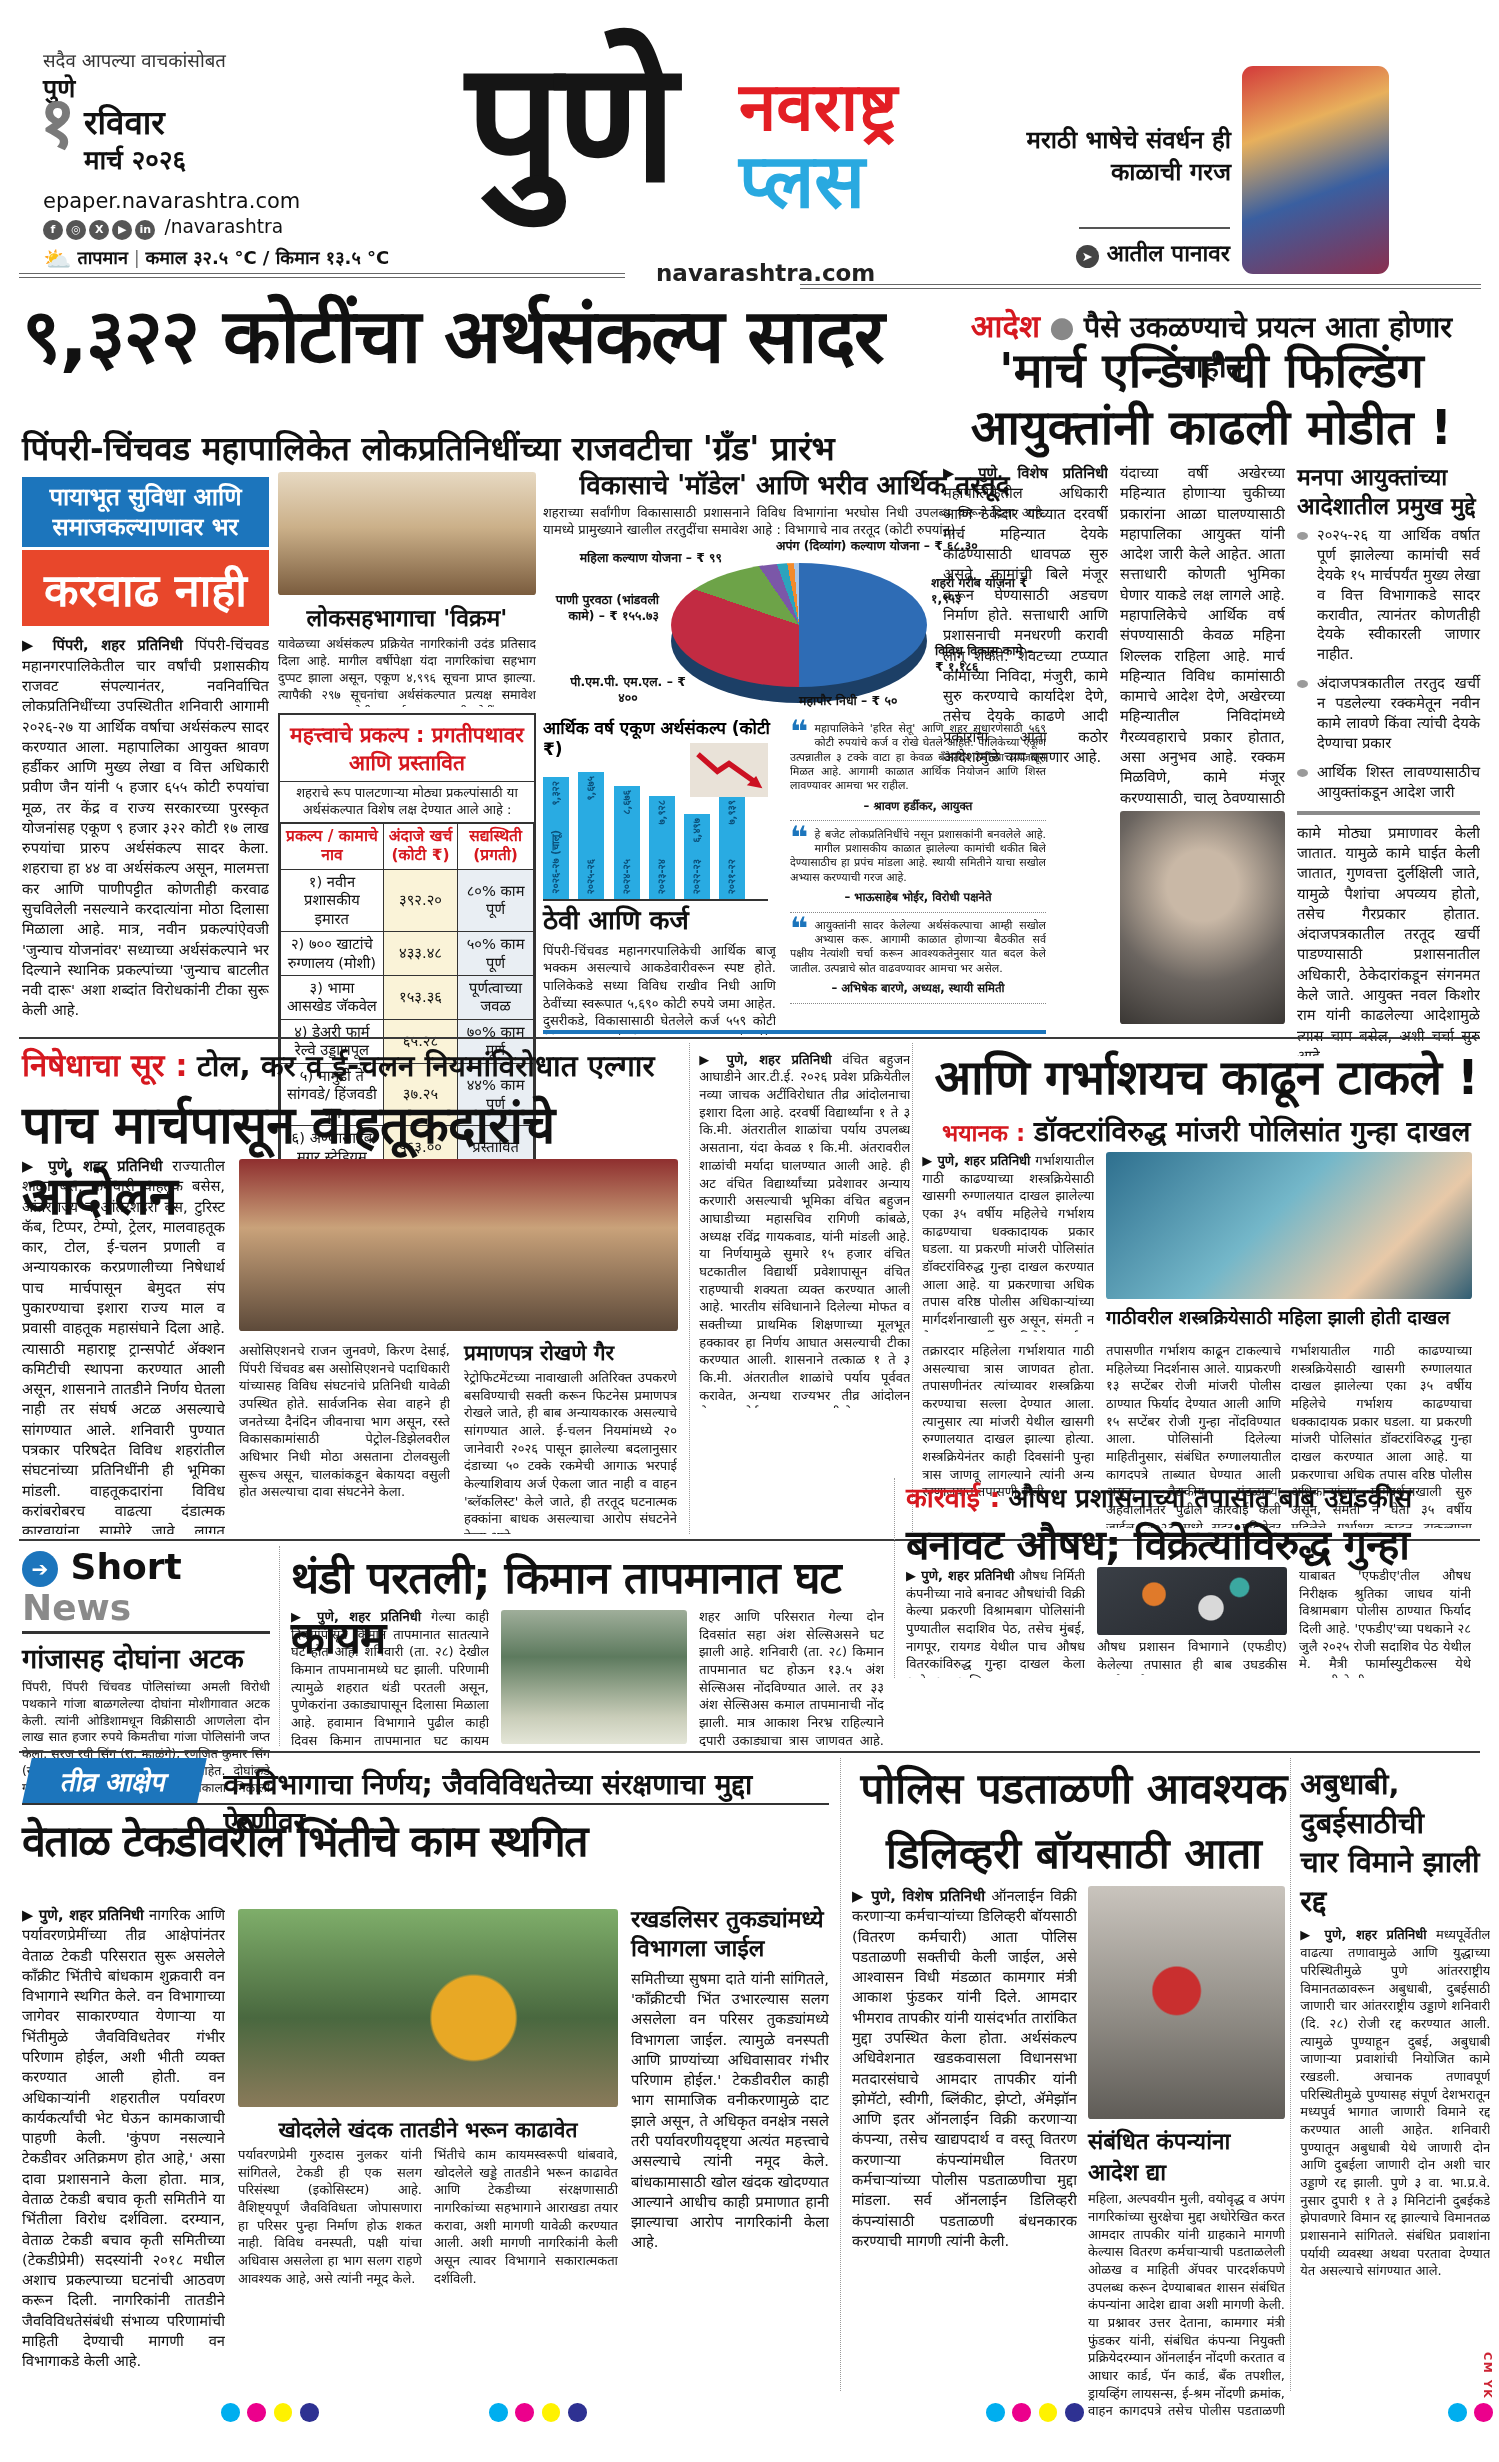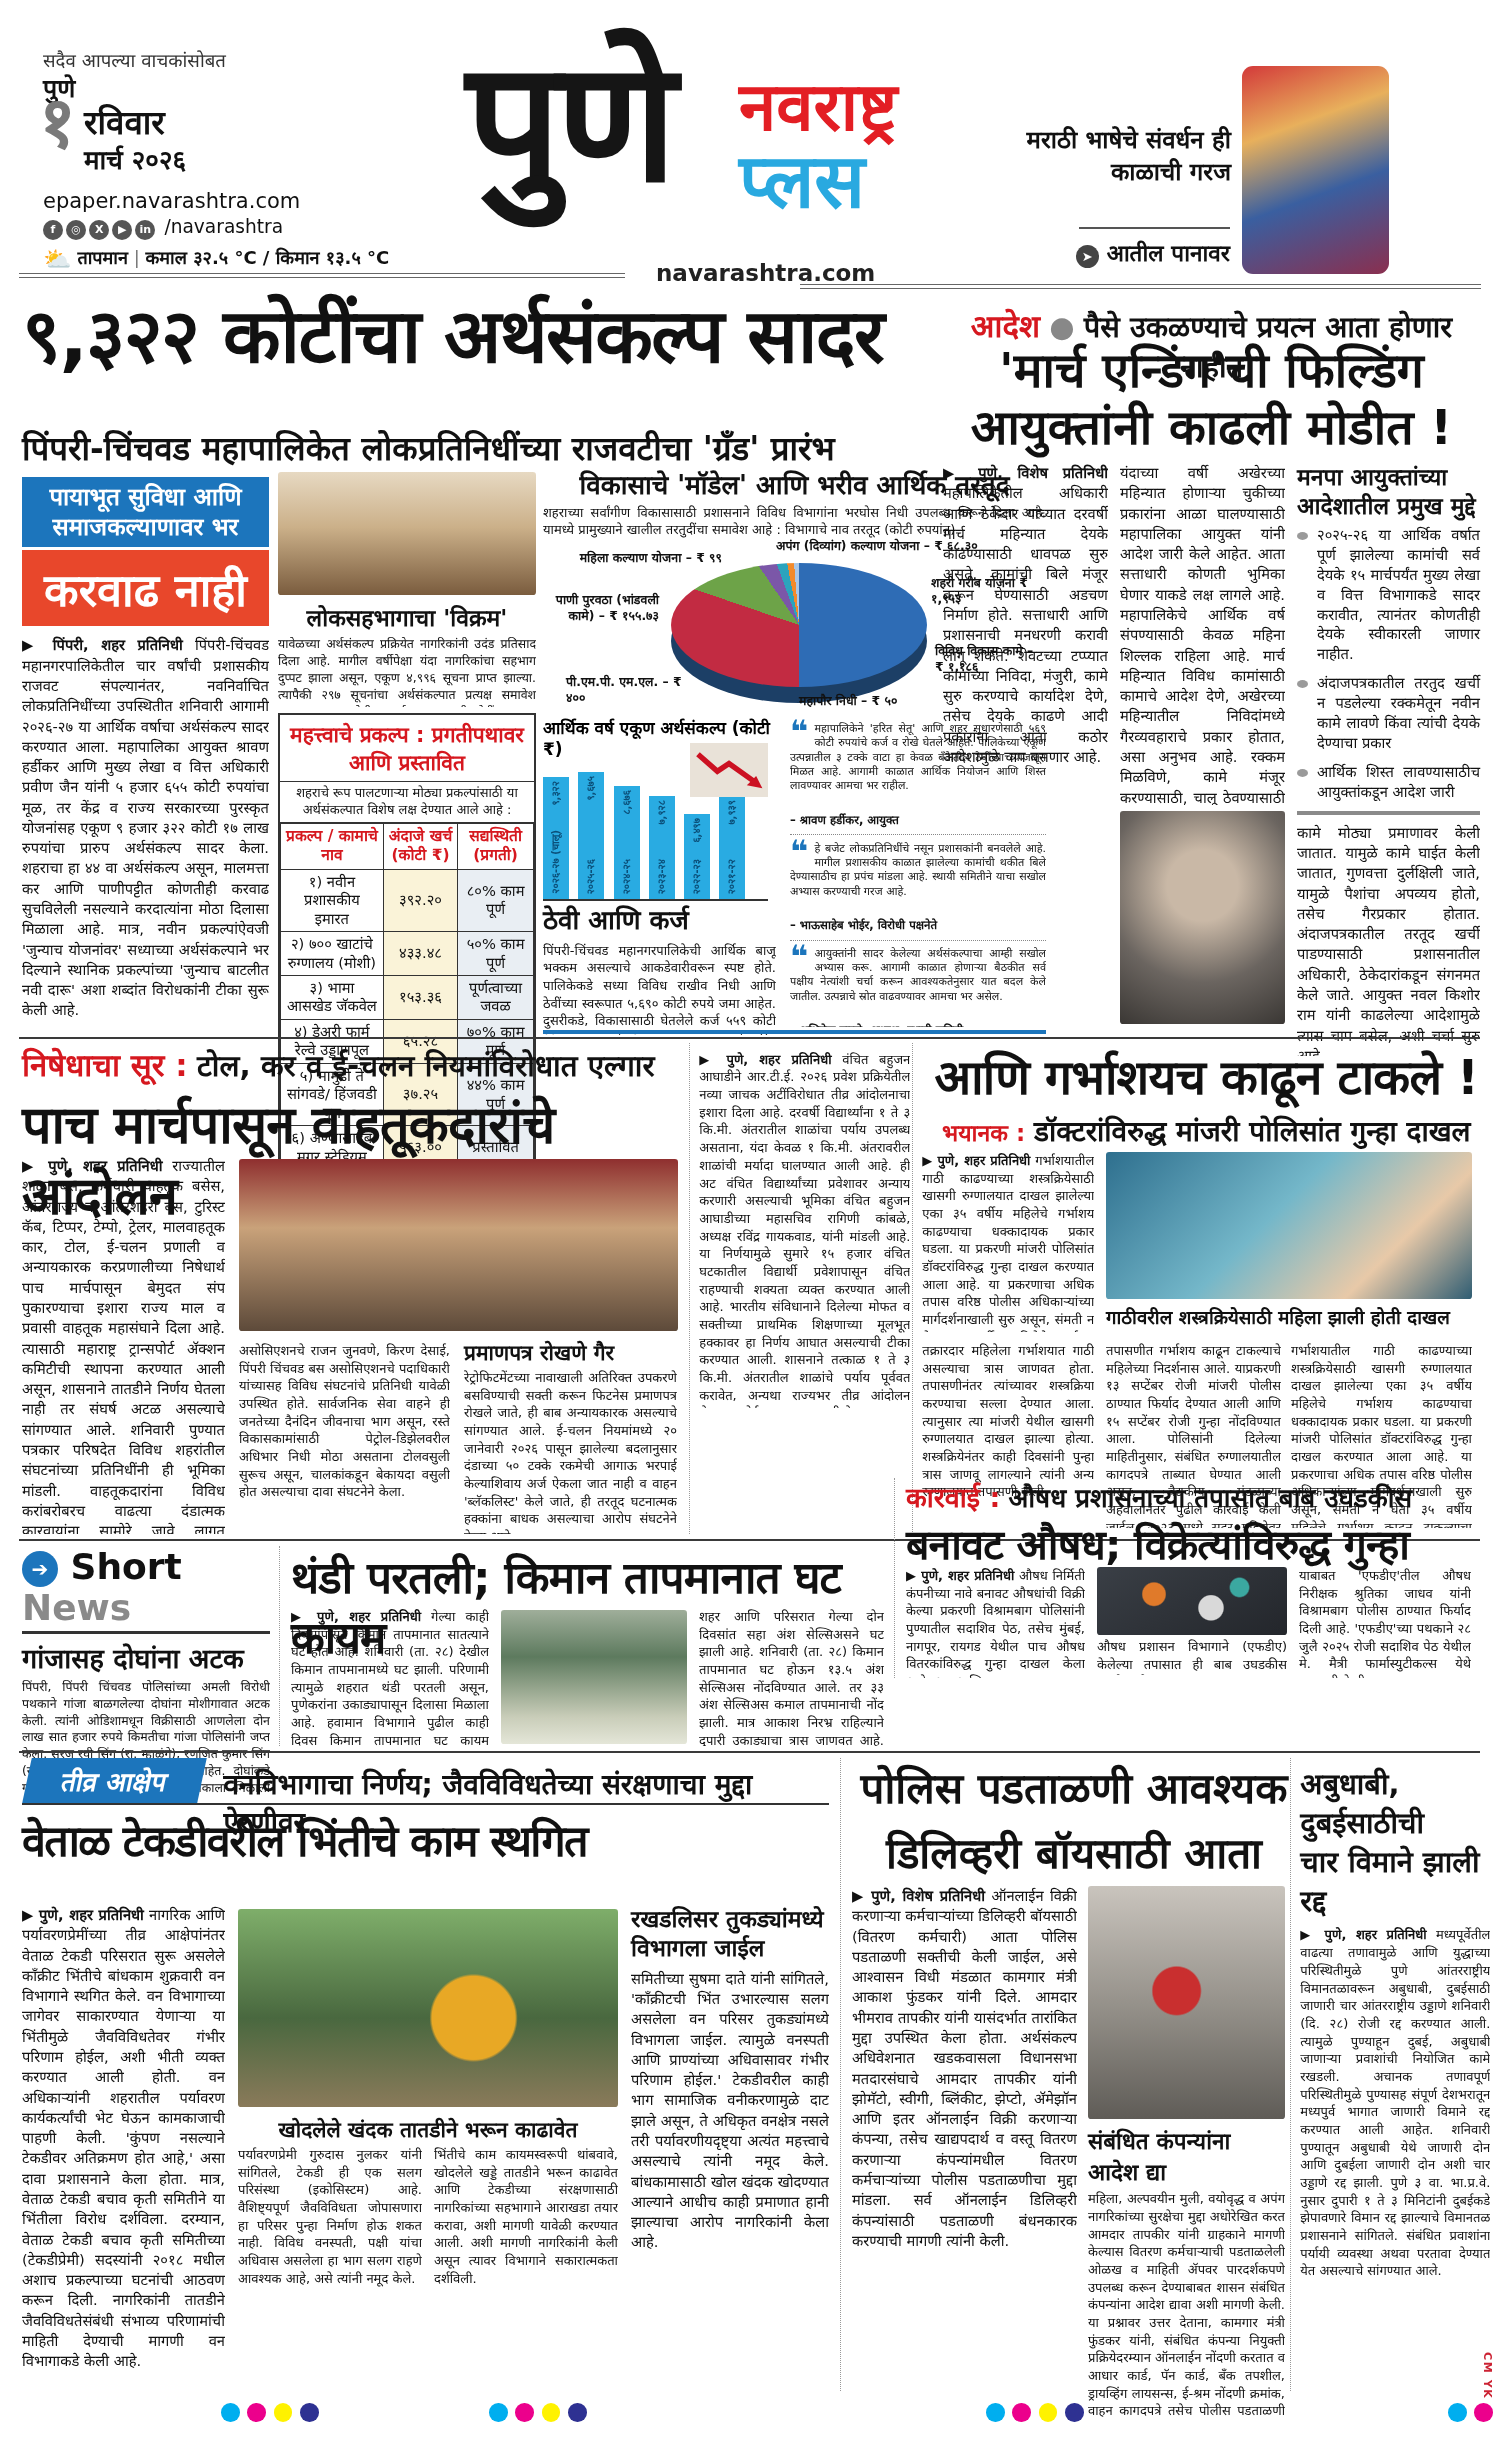--- a/index.html
+++ b/index.html
@@ -26,21 +26,21 @@
   .photo-delivery{background:radial-gradient(circle at 45% 45%,#c92f2f 0 14%,transparent 15%),linear-gradient(180deg,#c9c4bd 0%,#918d86 55%,#5f5c57 100%);}
   .box-blue{background:#1c75bc;color:#fff;display:flex;align-items:center;justify-content:center;text-align:center;font-weight:bold;}
   .box-red{background:#e8472b;color:#fff;display:flex;align-items:center;justify-content:center;text-align:center;font-weight:bold;}
   table.proj{border-collapse:collapse;width:100%;background:#fff;}
   table.proj td,table.proj th{border:1.6px solid #333;padding:3.1px 4.7px;font-size:14.7px;text-align:center;line-height:1.25;}
   table.proj th{color:#d6181f;font-weight:bold;font-size:15.5px;}
   td.cost{background:#faf3d8;}
   td.stat{background:#e9eef3;}
   .quote-item{border-bottom:1.6px dotted #888;padding:6.2px 0 7.8px 0;}
   .quote-mark{color:#1c75bc;font-size:31px;font-weight:bold;line-height:0.6;float:left;margin-right:6.2px;}
-  .quote-author{font-weight:bold;text-align:left;font-size:11.6px;margin-top:18px;}
+  .quote-author{font-weight:bold;text-align:center;font-size:11.6px;margin-top:4px;}
   .bars{display:flex;align-items:flex-end;gap:9.3px;height:132px;border-bottom:2.3px solid #333;}
   .bar{position:relative;width:26px;background:#29abe2;}
   .bar span{position:absolute;left:50%;transform:translateX(-50%);writing-mode:vertical-rl;color:#0b4f79;font-weight:bold;font-size:10px;white-space:nowrap;}
   .bar .bv{top:4.7px;transform:translateX(-50%) rotate(180deg);}
   .bar .by{bottom:4.7px;transform:translateX(-50%) rotate(180deg);}
   .pie-label{position:absolute;font-size:12.4px;font-weight:bold;line-height:1.25;}
   .order-list{margin:4.7px 0 0 0;padding-left:0;list-style:none;}
   .order-list li{font-size:14.7px;line-height:1.35;margin-bottom:9.3px;padding-left:20px;position:relative;text-align:justify;}
   .order-list li::before{content:"";position:absolute;left:0;top:7px;width:11px;height:7.8px;border-radius:50%;background:#9a9a9a;}
   .social-dot{display:inline-flex;width:20px;height:20px;border-radius:50%;background:#555;color:#fff;font-size:11px;align-items:center;justify-content:center;font-weight:bold;margin-right:3.1px;}
@@ -178,21 +178,21 @@
     <div style="font-size:13px;line-height:1.3;text-align:justify;margin-top:3.1px;height:37px;overflow:hidden;">शहराच्या सर्वांगीण विकासासाठी प्रशासनाने विविध विभागांना भरघोस निधी उपलब्ध करून दिला आहे. यामध्ये प्रामुख्याने खालील तरतुदींचा समावेश आहे : विभागाचे नाव तरतूद (कोटी रुपयांत)</div>
 
     <div class="abs" style="left:0;top:78px;width:503px;height:167px;">
       <div class="abs" style="left:128px;top:35px;width:256px;height:124px;border-radius:50%;background:#1c3f66;"></div>
       <div class="abs" id="pie" style="left: 128px; top: 19.4px; width: 256px; height: 124px; border-radius: 50%; background: conic-gradient(rgb(46, 108, 181) 0deg, rgb(46, 108, 181) 179.7deg, rgb(194, 43, 66) 179.7deg, rgb(194, 43, 66) 288.9deg, rgb(109, 163, 72) 288.9deg, rgb(109, 163, 72) 325.7deg, rgb(123, 87, 168) 325.7deg, rgb(123, 87, 168) 340deg, rgb(43, 163, 189) 340deg, rgb(43, 163, 189) 349.1deg, rgb(242, 138, 43) 349.1deg, rgb(242, 138, 43) 355.4deg, rgb(169, 199, 232) 355.4deg, rgb(169, 199, 232) 360deg);"></div>
       <div class="pie-label" style="left:0;top:6.2px;width:179px;text-align:right;">महिला कल्याण योजना – ₹ ९९</div>
       <div class="pie-label" style="left:233px;top:-6.2px;width:268px;">अपंग (दिव्यांग) कल्याण योजना – ₹ ६८.३०</div>
       <div class="pie-label" style="left:388px;top:31px;width:113px;">शहरी गरीब योजना ₹ १,९५३</div>
       <div class="pie-label" style="left:392px;top:99px;width:109px;">विविध विकास कामे – ₹ १,१८६</div>
       <div class="pie-label" style="left:0;top:48px;width:116px;text-align:right;">पाणी पुरवठा (भांडवली कामे) – ₹ १५५.७३</div>
-      <div class="pie-label" style="left:23px;top:130px;width:124px;text-align:left;">पी.एम.पी. एम.एल. – ₹ ४००</div>
+      <div class="pie-label" style="left:23px;top:130px;width:124px;text-align:center;">पी.एम.पी. एम.एल. – ₹ ४००</div>
       <div class="pie-label" style="left:256px;top:149px;width:171px;">महापौर निधी – ₹ ५०</div>
     </div>
 
     <div class="abs" style="left:0;top:250px;width:233px;height:179px;">
       <div class="bold" style="color:#000000;font-size:17px;">आर्थिक वर्ष एकूण अर्थसंकल्प (कोटी ₹)</div>
       <div class="bars" id="bars" style="margin-top:7.8px;width:225px;">
           <div class="bar" style="height: 122px; background: rgb(41, 171, 226);">
             <span class="bv">९,३२२</span>
             <span class="by">२०२६-२७ (चालू)</span>
           </div>

